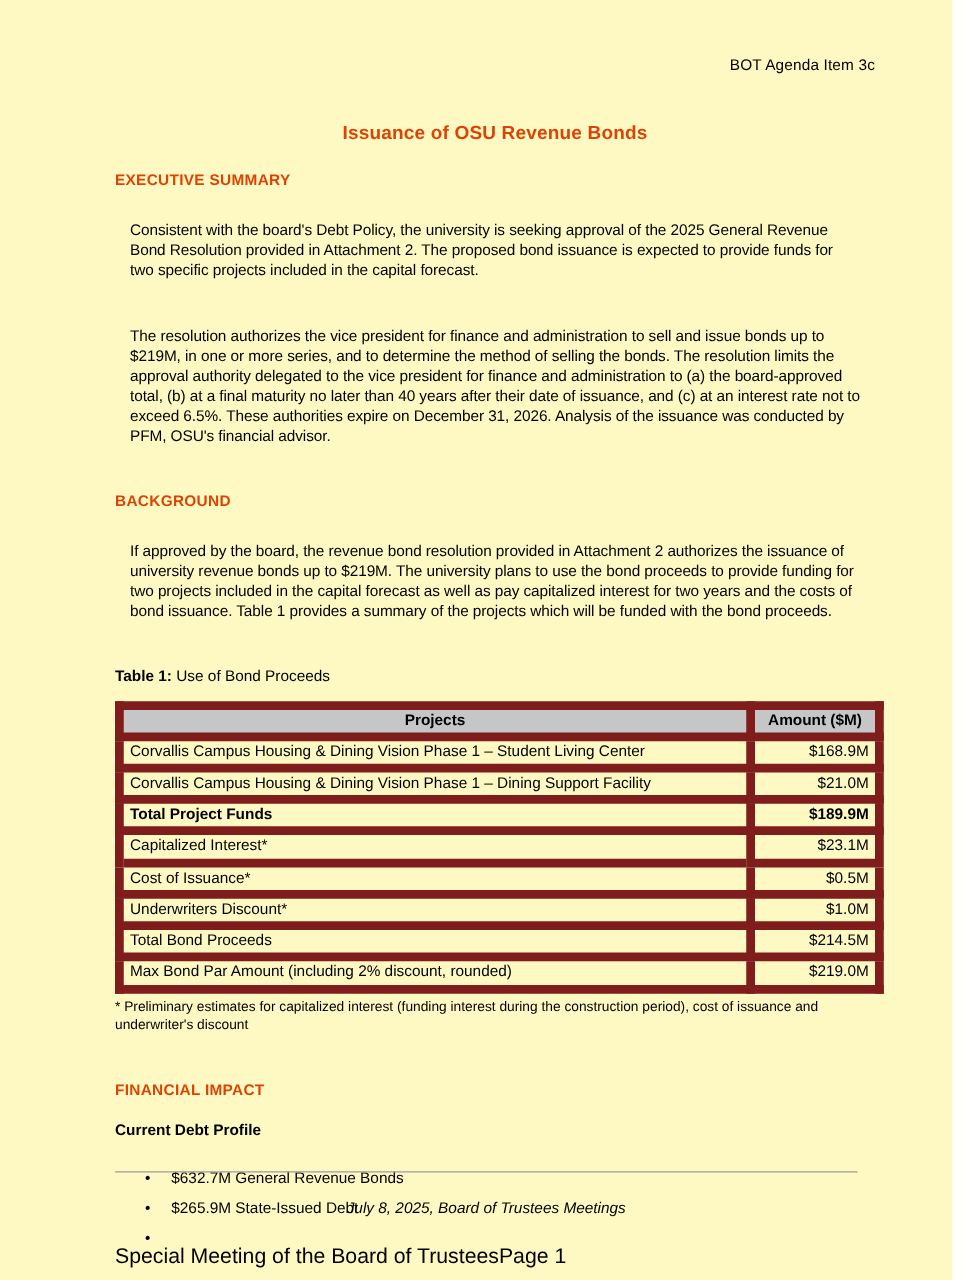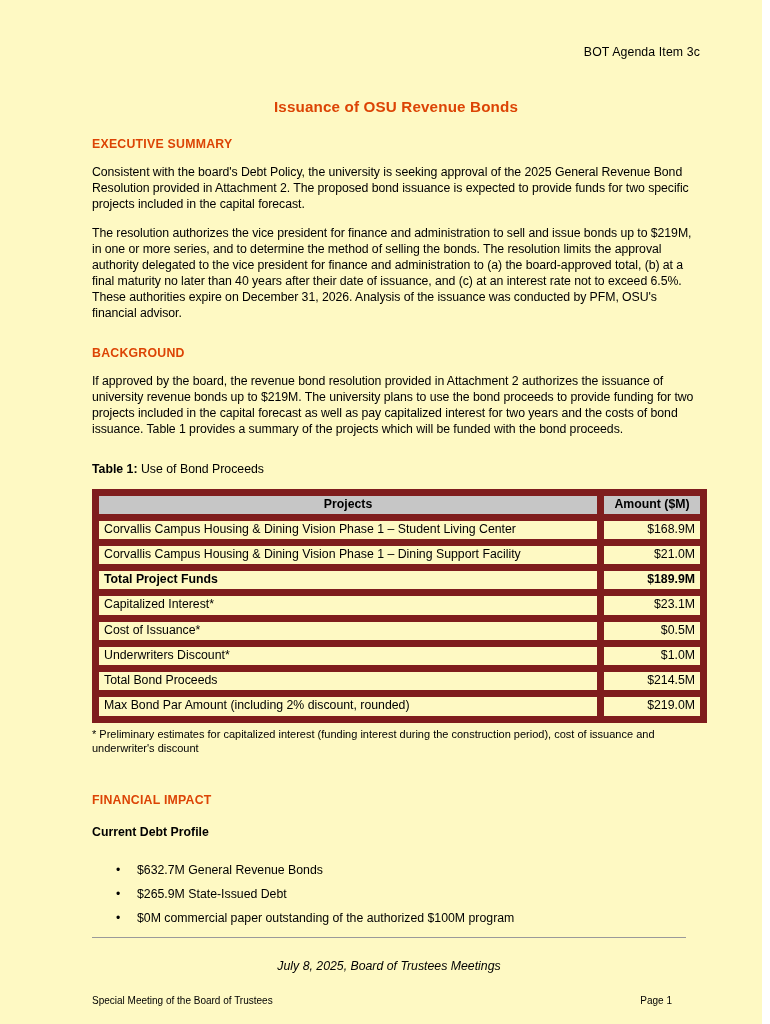--- a/index.html
+++ b/index.html
@@ -55,21 +55,21 @@
   .sub-heading {
     color: #000000;
     font-weight: bold;
     font-size: 12.3px;
   }
 
   
   p.body {
     font-size: 12.3px;
     line-height: 1.30;
-    margin: 0;
+    margin: 12px;
     text-align: left;
     letter-spacing: -0.005em;
   }
 
   .sp-exec-summary { height: 22px; }
   .sp-after-head   { height: 14px; }
   .sp-para         { height: 13px; }
   .sp-section      { height: 24px; }
 
   
@@ -147,22 +147,22 @@
   }
   .footer-center {
     margin-top: 21px;
     text-align: center;
     font-size: 12.3px;
     font-style: italic;
   }
   .footer-row {
     margin-top: 22px;
     display: flex;
-    justify-content: space-between;
-    font-size: 10px;
+    justify-content: flex-start;
+    font-size: 17px;
     width: 580px;
   }
 </style>
 </head>
 <body>
 
 <div class="page">
 
   <div class="content">
 
@@ -254,21 +254,21 @@
     <div class="sub-heading">Current Debt Profile</div>
 
     <div style="height:16px"></div>
 
 
     <div style="height:8px"></div>
 
     <ul class="bullets" id="debt-bullets">
         <li><span class="dot">•</span><span>$632.7M General Revenue Bonds</span></li>
         <li><span class="dot">•</span><span>$265.9M State-Issued Debt</span></li>
-        <li><span class="dot">•</span><span>$0M commercial paper outstanding of the authorized $100M program</span></li>
+        <li><span class="dot">•</span></li>
       </ul>
 
   </div>
 
   <div class="footer">
     <div class="footer-rule"></div>
     <div class="footer-center">July 8, 2025, Board of Trustees Meetings</div>
     <div class="footer-row">
       <span>Special Meeting of the Board of Trustees</span>
       <span>Page 1</span>

